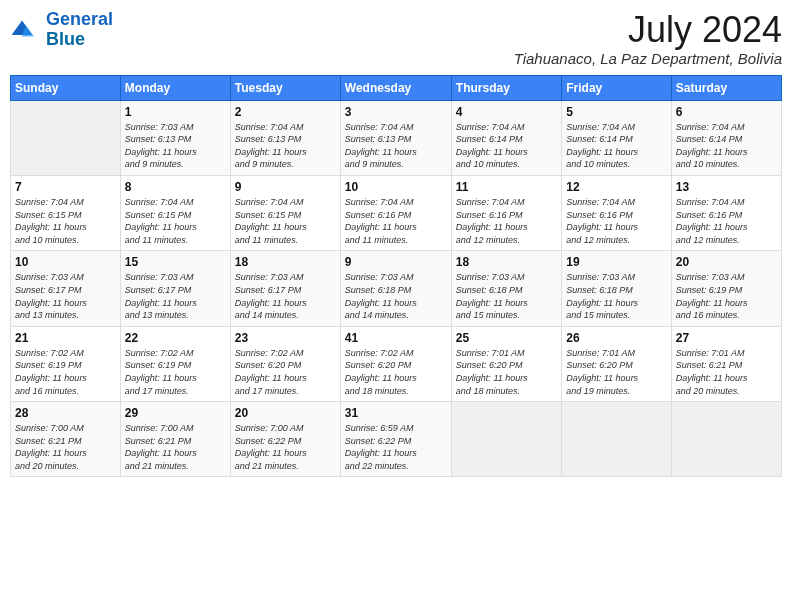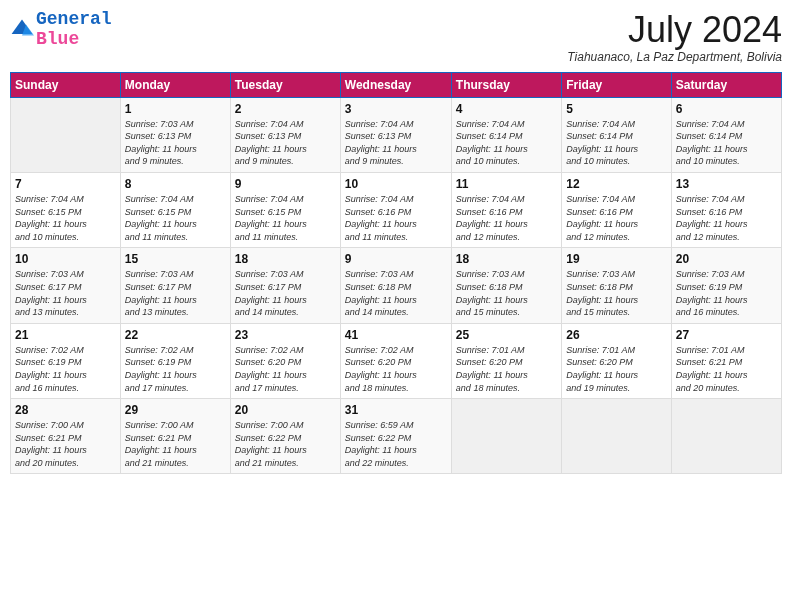--- a/index.html
+++ b/index.html
@@ -12,22 +12,21 @@
     }
     .header-section {
       display: flex;
       justify-content: space-between;
       align-items: flex-start;
       margin-bottom: 8px;
     }
     .logo {
       display: flex;
       align-items: center;
-      gap: 2px;
-      font-family: Liberation Mono, monospace;
+      gap: 12px;
     }
     .logo-text {
       font-size: 18px;
       font-weight: bold;
       color: #1a1a1a;
       line-height: 1.1;
     }
     .logo-text span {
       color: #1565c0;
     }
@@ -39,31 +38,31 @@
     .title-block {
       text-align: right;
     }
     .month-title {
       font-size: 36px;
       font-weight: normal;
       color: #1a1a1a;
       line-height: 1.1;
     }
     .location-title {
-      font-size: 12px;
+      font-size: 15px;
       color: #333;
       font-style: italic;
     }
     table {
       width: 100%;
       border-collapse: collapse;
       font-size: 10px;
     }
     thead tr {
-      background-color: #be185d;
+      background-color: #3b82f6;
       color: white;
     }
     thead th {
       padding: 5px 4px;
       text-align: left;
       font-size: 12px;
       font-weight: bold;
       border: 1px solid #1565c0;
     }
     tbody tr {
@@ -106,21 +105,21 @@
   <div class="logo">
     <div>
       <svg class="logo-icon" viewBox="0 0 30 25">
         <polygon points="15,2 28,20 2,20" fill="#1565c0"></polygon>
         <polygon points="20,8 30,22 15,22" fill="#2196f3" opacity="0.7"></polygon>
       </svg>
     </div>
     <div>
       <div class="logo-text">
         <span>General</span><br>
-        <span style="color:#ec4899;">Blue</span>
+        <span style="color:#0369a1;">Blue</span>
       </div>
     </div>
   </div>
   <div class="title-block">
     <div class="month-title">July 2024</div>
     <div class="location-title">Tiahuanaco, La Paz Department, Bolivia</div>
   </div>
 </div>
 
 <table>

